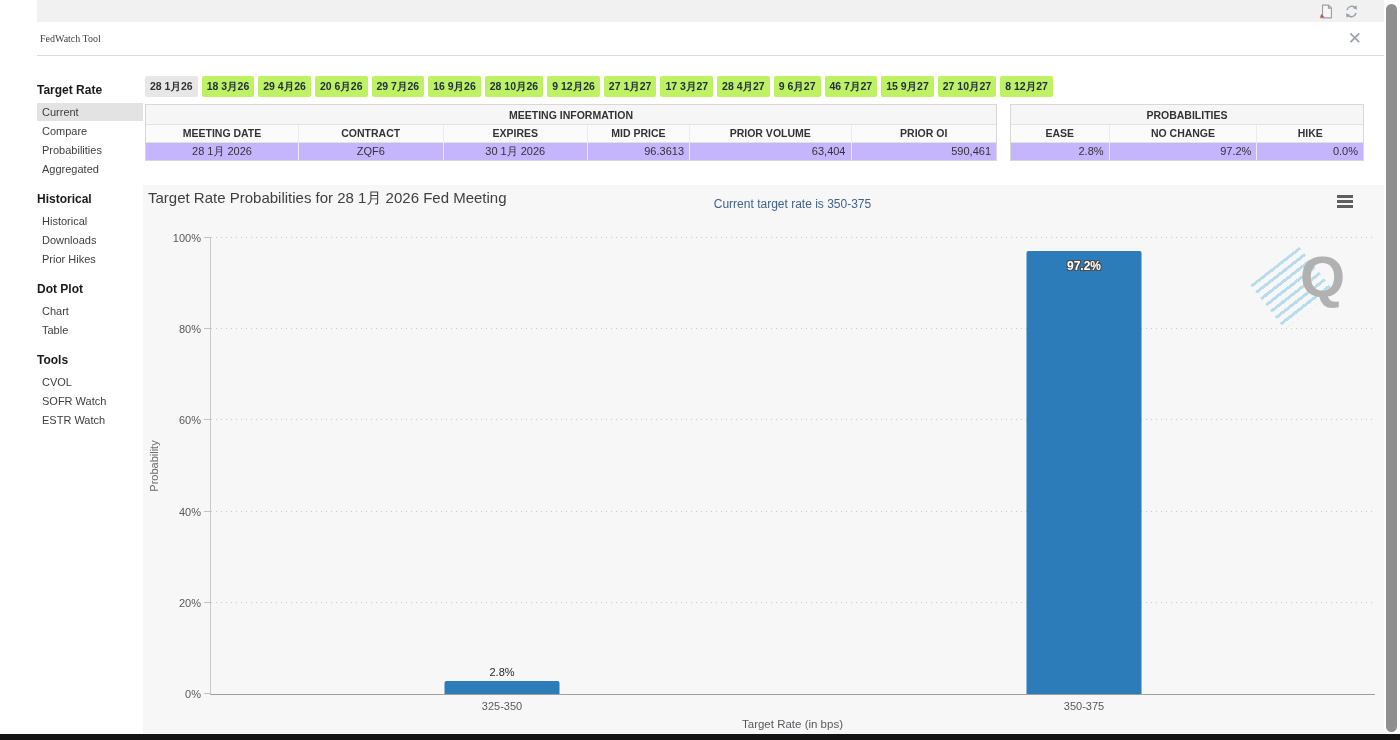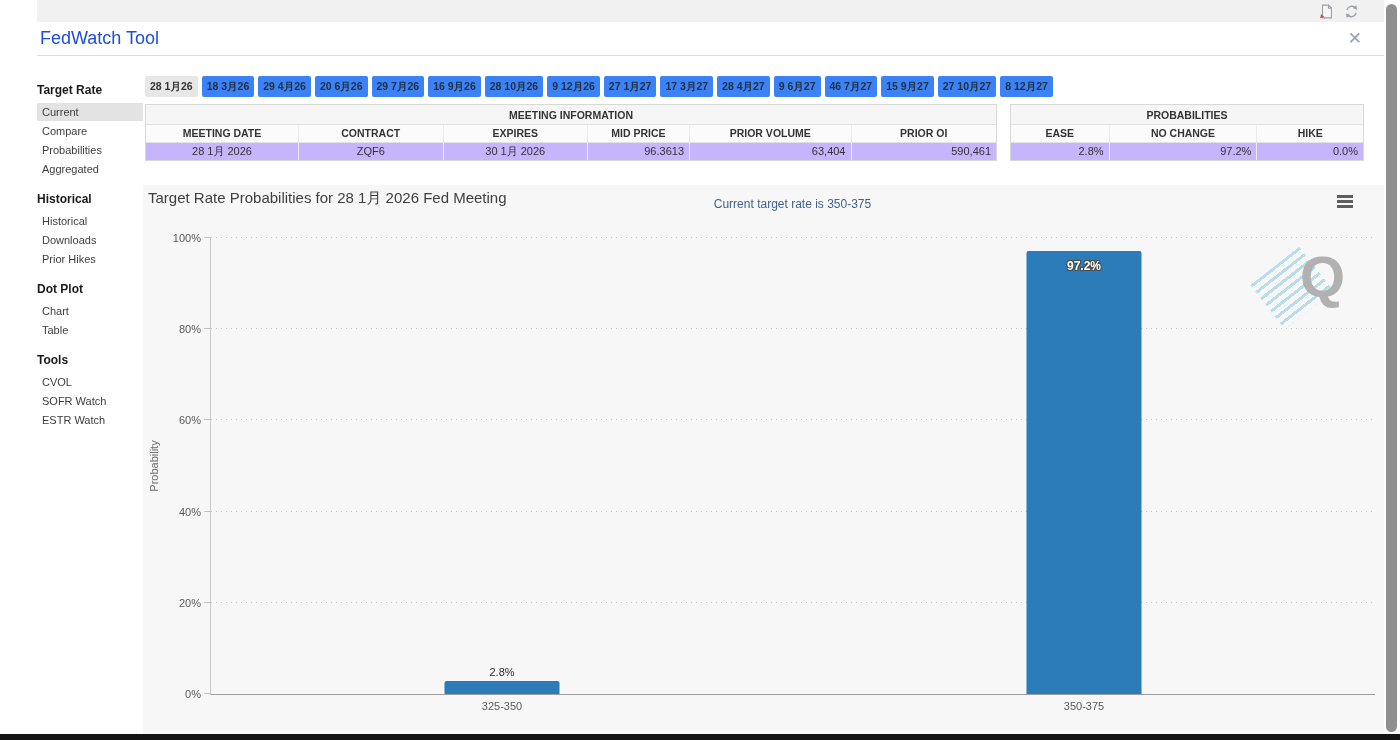--- a/index.html
+++ b/index.html
@@ -8,36 +8,36 @@
   #stage { position:relative; width:1400px; height:740px; background:#fff; }
 
   
   .topstrip { position:absolute; left:37px; top:0; width:1347px; height:22px; background:#f1f1f1;
     display:flex; justify-content:flex-end; align-items:center; gap:9px; padding-right:24px; }
   .ts-icon { width:17px; height:17px; cursor:pointer; display:block; }
 
   
   .titlebar { position:absolute; left:37px; top:22px; width:1347px; height:34px; background:#fff;
     border-bottom:1px solid #dcdcdc; display:flex; align-items:center; }
-  .app-title { font-size:18px; color:#1d4ed8; padding-left:3px; }
+  .app-title { font-size:10px; color:#404040; padding-left:3px;font-family:Liberation Serif, serif; }
   .close-btn { position:absolute; right:22px; top:6px; font-size:17px; color:#98a2ad;
     cursor:pointer; font-family:"Liberation Serif", serif; line-height:22px; }
 
   
   .sidebar { position:absolute; left:37px; top:75px; width:106px; }
   .side-header { font-size:12px; font-weight:bold; color:#1a1a1a; margin:14px 0 6px 0; }
   .sidebar .side-header:first-child { margin-top:8px; }
   .side-item { font-size:11px; color:#3d3d3d; padding:3px 5px; margin:1px 0; border-radius:0; cursor:pointer; }
   .side-item.selected { background:#e3e3e3; }
 
   
   .content { position:absolute; left:143px; top:56px; width:1241px; height:678px; background:#fff; }
 
   .tabs { position:absolute; left:2px; top:20px; display:flex; gap:4px; }
-  .tab { height:21px; padding:0 5px; background:#3b82f6; border-radius:2px; font-size:10.5px; font-weight:600;
+  .tab { height:21px; padding:0 5px; background:#bef264; border-radius:2px; font-size:10.5px; font-weight:600;
     color:#22303f; display:flex; align-items:center; cursor:pointer; white-space:nowrap; }
   .tab.selected { background:#e7e7e7; color:#333; }
 
   
   .tbl { position:absolute; top:48px; border:1px solid #d8d8d8; background:#c4b5fd; color:#333; }
   .tbl-meeting { left:2px; width:852px; }
   .tbl-prob { left:867px; width:354px; }
   .tbl-title { height:20px; line-height:20px; text-align:center; font-weight:bold; font-size:10.5px;
     background:#f6f6f6; border-bottom:1px solid #e2e2e2; }
   .tbl-row { display:flex; }
@@ -223,20 +223,21 @@
             <div class="bar-label-out" style="bottom: calc(2.8% + 3px);">2.8%</div>
             <div class="xtick-label">325-350</div>
           </div>
           <div class="band" style="left: 50%; width: 50%;">
             <div class="bar" style="height: 97.2%; background: rgb(43, 124, 185);"></div>
             <div class="bar-label-in" style="bottom: calc(97.2% - 22px);">97.2%</div>
             <div class="xtick-label">350-375</div>
           </div>
         </div>
 
+      <div class="xlabel">Target Rate (in bps)</div>
     </div>
   </div>
 
   <div class="scroll-track">
     <div class="scroll-thumb"></div>
   </div>
 
   <div class="bottombar"></div>
 </div>
 

